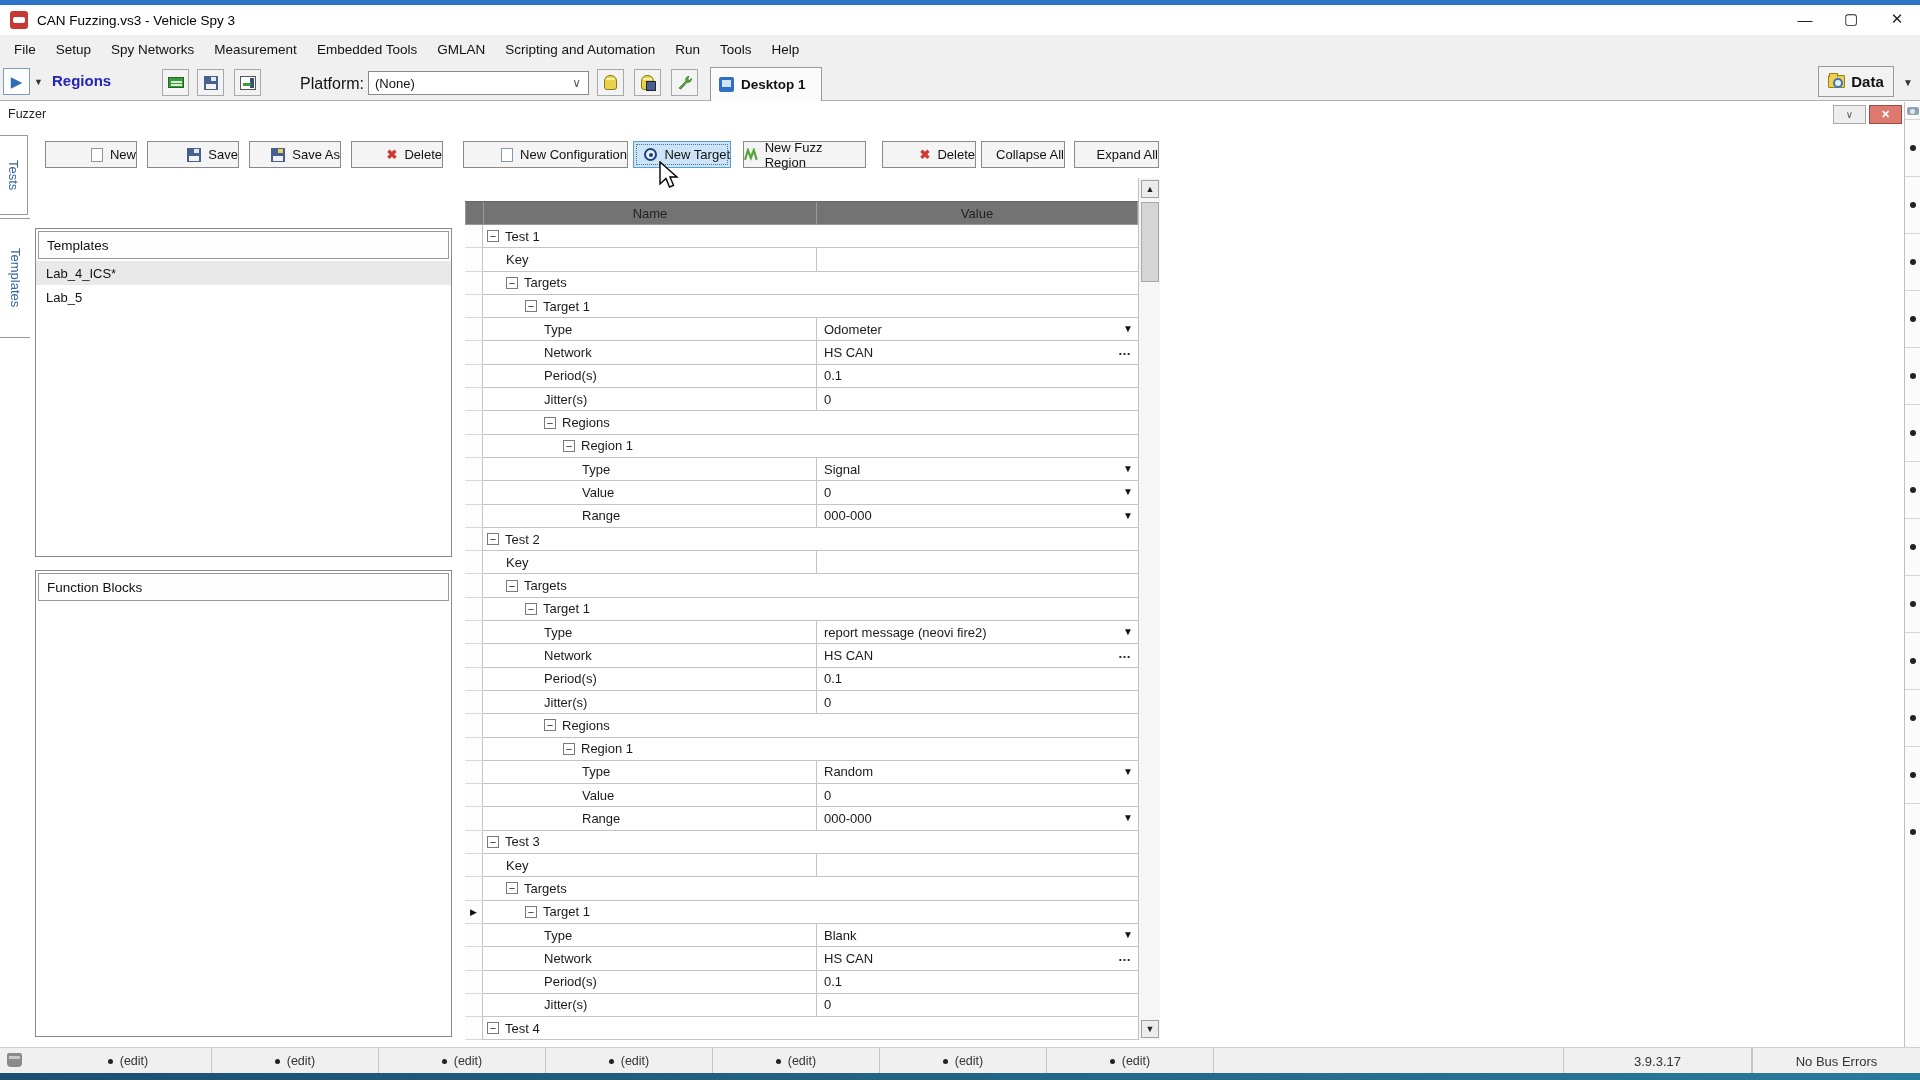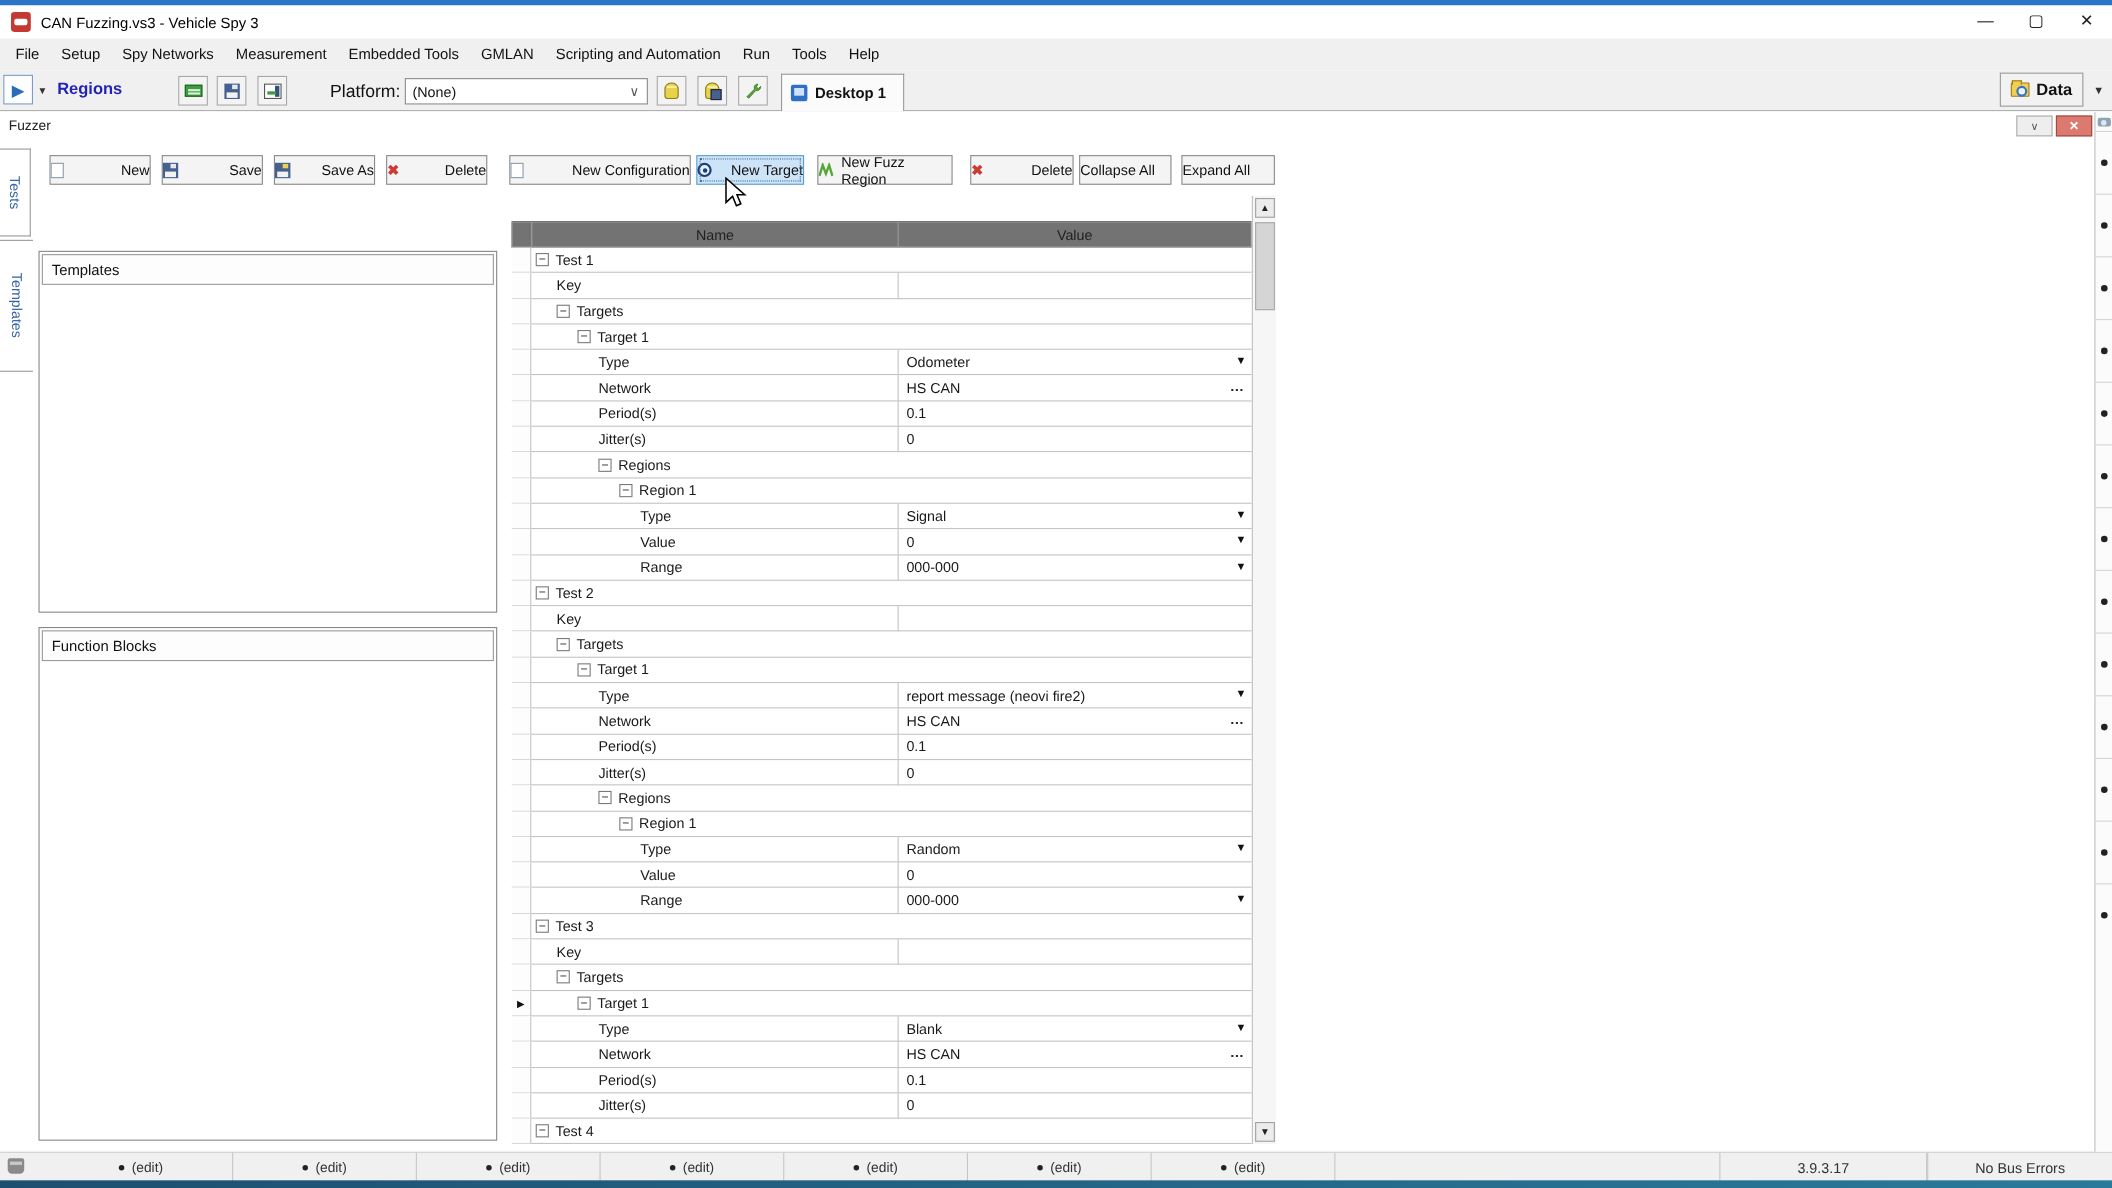--- a/index.html
+++ b/index.html
@@ -74,21 +74,21 @@
 
   
   .side-tab { position:absolute; left:0; width:28px; background:#fff; border:1px solid #999; border-left:none;
               display:flex; align-items:center; justify-content:center;
               writing-mode:vertical-rl; font-size:13px; color:#3465a4; }
   #tab-tests { top:135px; height:80px; }
   #tab-templates { top:218px; height:120px; border-right:none; width:30px; }
 
   
   .btn { background:#f4f4f4; border:1px solid #8a8a8a; font-size:13px; color:#111;
-         display:flex; align-items:center; justify-content:space-between; gap:7px; }
+         display:flex; align-items:center; justify-content:flex-end; gap:7px; }
   .btn.active { background:#cde4f8; border:1px solid #5a9fd4; position:relative; }
   .btn.active::after { content:""; position:absolute; inset:2px; border:1px dotted #46729c; }
   .ic-page { width:12px; height:14px; background:#fff; border:1px solid #8899aa; display:inline-block; }
   .ic-x { color:#cc3b33; font-size:13px; font-weight:bold; }
   .ic-target { width:13px; height:13px; border:2px solid #1a3f7a; border-radius:50%; position:relative; display:inline-block; background:#e8f0fa; }
   .ic-target::after { content:""; position:absolute; left:2.5px; top:2.5px; width:4px; height:4px; background:#1a3f7a; border-radius:50%; }
 
   
   #file-btns { position:absolute; left:45px; top:141px; display:flex; gap:10px; }
   #file-btns .btn { width:92px; height:27px; }
@@ -258,20 +258,24 @@
       </div>
     <div class="btn">
         <span class="ic-x">✖</span>
         <span>Delete</span>
       </div>
   </div>
 
 
   <div class="listbox" id="templates-box">
     <div class="hdr">Templates</div>
+    <div id="tpl-items">
+        <div class="tpl-item selected">Lab_4_ICS*</div>
+        <div class="tpl-item">Lab_5</div>
+      </div>
   </div>
 
   <div class="listbox" id="function-box">
     <div class="hdr">Function Blocks</div>
   </div>
 
   <div class="btn tt-btn" id="btn-newconf">
       <span class="ic-page"></span>
       <span>New Configuration</span>
     </div>

